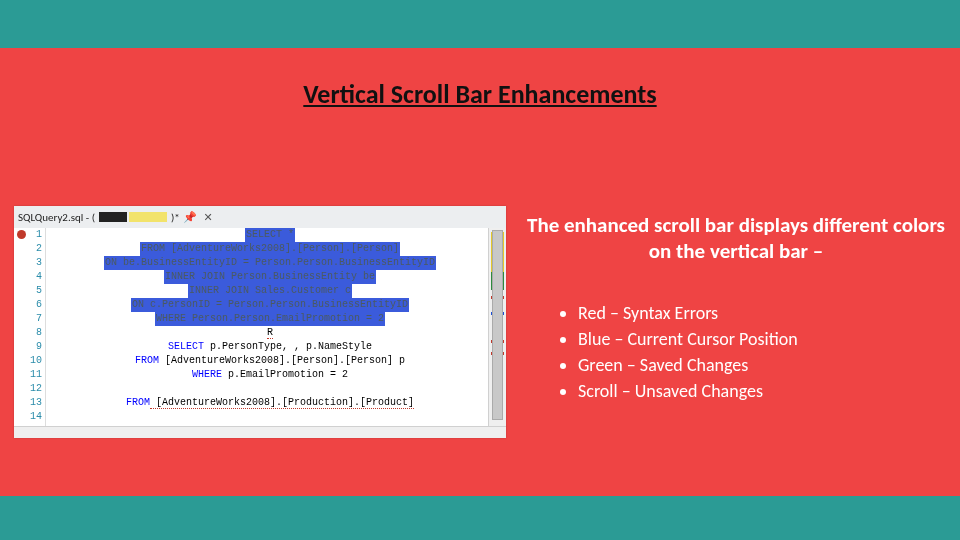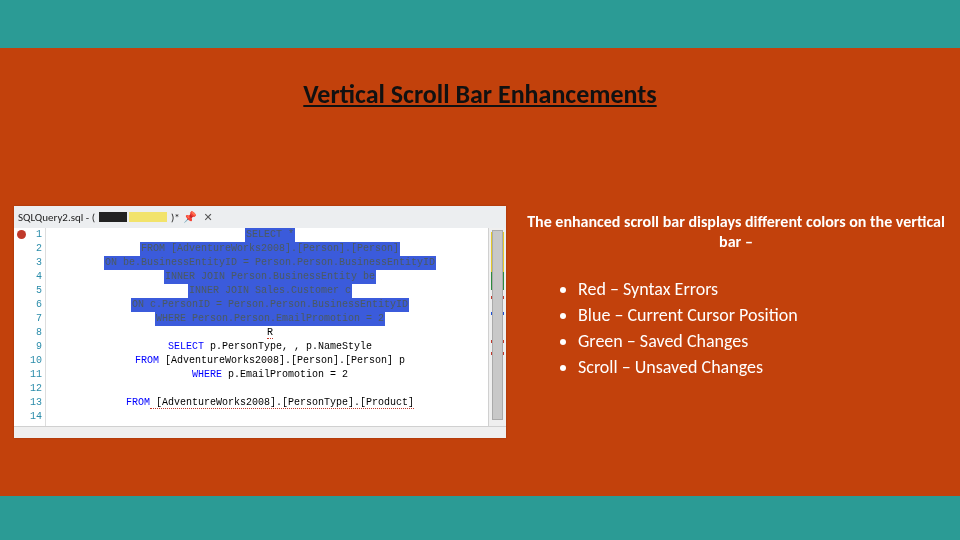--- a/index.html
+++ b/index.html
@@ -10,21 +10,21 @@
     font-family: "Segoe UI", Calibri, Arial, sans-serif;
     overflow: hidden;
     position: relative;
   }
   .content-area {
     position: absolute;
     top: 48px;
     left: 0;
     right: 0;
     bottom: 44px;
-    background: #c2410c;
+    background: #ef4444;
     text-align: center;
   }
   .title {
     display: inline-block;
     margin-top: 30px;
     color: #111;
     font-size: 26px;
     font-weight: 700;
     text-decoration: underline;
     font-family: Calibri, Arial, sans-serif;
@@ -128,25 +128,25 @@
   .squiggle {
     border-bottom: 1px dotted #c0392b;
   }
   .right-box {
     flex: 1;
     color: #fff;
     text-align: left;
     padding-top: 6px;
   }
   .desc {
-    font-size: 16px;
+    font-size: 21px;
     font-weight: 700;
     text-align: center;
     line-height: 1.25;
-    margin-bottom: 26px;
+    margin-bottom: 37px;
   }
   .legend {
     list-style: disc;
     padding-left: 52px;
     font-size: 18px;
     font-weight: 400;
   }
   .legend li { margin-bottom: 4px; }
 </style>
 </head>
@@ -235,21 +235,21 @@
           <div class="code-line"><span class="sel blurred">ON be.BusinessEntityID = Person.Person.BusinessEntityID</span></div>
           <div class="code-line"><span class="sel blurred">INNER JOIN Person.BusinessEntity be</span></div>
           <div class="code-line"><span class="sel blurred">INNER JOIN Sales.Customer c</span></div>
           <div class="code-line"><span class="sel blurred">ON c.PersonID = Person.Person.BusinessEntityID</span></div>
           <div class="code-line"><span class="sel blurred">WHERE Person.Person.EmailPromotion = 2</span></div>
           <div class="code-line"><span class="squiggle">R</span></div>
           <div class="code-line"><span class="kw">SELECT</span><span> p.PersonType, , p.NameStyle</span></div>
           <div class="code-line"><span class="kw">FROM</span><span> [AdventureWorks2008].[Person].[Person] p</span></div>
           <div class="code-line"><span class="kw">WHERE</span><span> p.EmailPromotion = 2</span></div>
           <div class="code-line"></div>
-          <div class="code-line"><span class="kw">FROM</span><span class="squiggle"> [AdventureWorks2008].[PersonType].[Product]</span></div>
+          <div class="code-line"><span class="kw">FROM</span><span class="squiggle"> [AdventureWorks2008].[Production].[Product]</span></div>
         </div>
 
         <div class="scroll-enh">
           <div class="scroll-mark" style="top:4px; height:40px; background:#e5c92b;"></div>
           <div class="scroll-mark" style="top:44px; height:18px; background:#2e8b3d;"></div>
           <div class="scroll-mark" style="top:68px; background:#c0392b;"></div>
           <div class="scroll-mark" style="top:84px; background:#1b4fd6;"></div>
           <div class="scroll-mark" style="top:112px; background:#c0392b;"></div>
           <div class="scroll-mark" style="top:124px; background:#c0392b;"></div>
           <div class="scroll-thumb" style="top:2px; height:190px;"></div>

